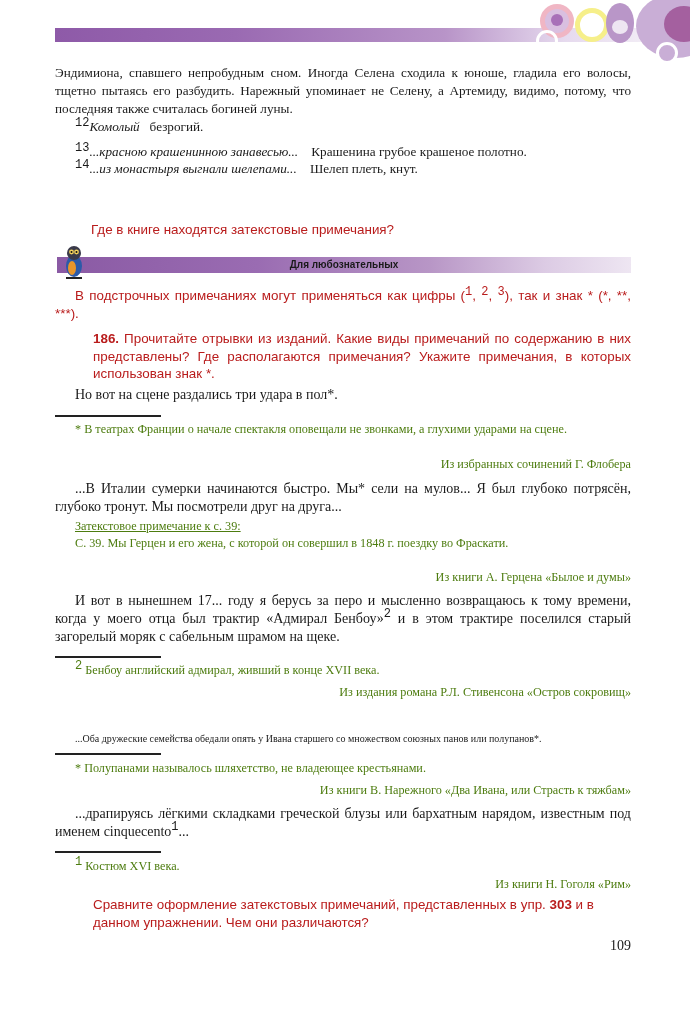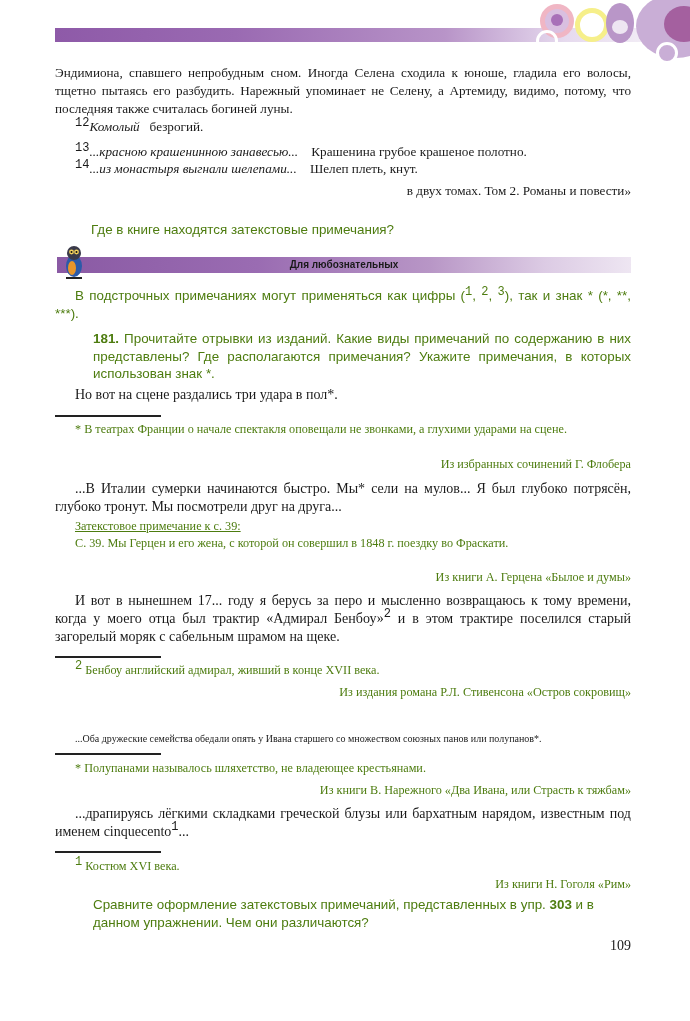--- a/index.html
+++ b/index.html
@@ -15,21 +15,21 @@
   .deco { position: absolute; border-radius: 50%; }
 
   .serif { font-family: "Liberation Serif", "DejaVu Serif", serif; }
 
   .p { position: absolute; left: 55px; width: 576px; font-size: 13.2px; line-height: 18px; text-align: justify; }
   .p.indent { text-indent: 20px; }
   .small { font-size: 12.2px; line-height: 17px; color: #4d7c0f; }
   .right { text-align: right; }
   .italic { font-style: italic; }
   .bold { font-weight: bold; }
-  .sans-text { font-family: "Liberation Sans", "DejaVu Sans", sans-serif; font-size: 13.4px; line-height: 17.5px; color: #4d7c0f; }
+  .sans-text { font-family: "Liberation Sans", "DejaVu Sans", sans-serif; font-size: 13.4px; line-height: 17.5px; color: #b91c1c; }
 
   .rule { position: absolute; left: 55px; width: 106px; height: 2px; background: #222; }
 
   .section-bar {
     position: absolute; left: 57px; top: 257px; width: 574px; height: 16px;
     background: linear-gradient(90deg, #8a5aa4 0%, #9a6cb2 35%, #b896c6 65%, #dccbe4 85%, #eee6f2 100%);
   }
   .section-bar span {
     position: absolute; left: 0; right: 0; top: 0; text-align: center;
     font-family: "Liberation Sans", "DejaVu Sans", sans-serif; font-weight: bold;
@@ -68,21 +68,20 @@
 <div class="p serif indent" style="top:127px;margin-top:16px;">
   <sup>13</sup><span class="italic">...красною крашенинною занавесью...</span>
   &nbsp;&nbsp;&nbsp;<span>Крашенина   грубое крашеное полотно.</span>
 </div>
 <div class="p serif indent" style="top:160px;">
   <sup>14</sup><span class="italic">...из монастыря выгнали шелепами...</span>
   &nbsp;&nbsp;&nbsp;<span>Шелеп   плеть, кнут.</span>
 </div>
 
 <div class="p serif right" style="top:182px;">
-  <div>в двух томах. Том 2. Романы и повести»</div>
 </div>
 
 <div class="p sans-text" style="top:221px;left:91px;width:540px;">Где в книге находятся затекстовые примечания?</div>
 
 <div class="section-bar">
   <span>Для любознательных</span>
 </div>
 <svg class="owl" viewBox="0 0 26 36">
   <ellipse cx="13" cy="22" rx="8" ry="11" fill="#2c5aa8"></ellipse>
   <ellipse cx="11" cy="24" rx="4" ry="7" fill="#e8962a"></ellipse>
@@ -92,21 +91,21 @@
   <circle cx="10.5" cy="8" r="1" fill="#111"></circle>
   <circle cx="15.5" cy="8" r="1" fill="#111"></circle>
   <path d="M5 34 L21 34" stroke="#222" stroke-width="2"></path>
 </svg>
 
 <div class="p sans-text" style="top:287px;text-indent:20px;">
   <span>В подстрочных примечаниях могут применяться как цифры (</span><sup>1</sup>, <sup>2</sup>, <sup>3</sup><span>), так и знак * (*, **, ***).</span>
 </div>
 
 <div class="p sans-text" style="top:330px;left:93px;width:538px;">
-  <span class="bold">181.</span>
+  <span class="bold">186.</span>
   <span>Прочитайте отрывки из изданий. Какие виды примечаний по содержанию в них представлены? Где располагаются примечания? Укажите примечания, в которых использован знак *.</span>
 </div>
 
 <div class="p serif" style="top:386px;font-size:14px;text-indent:20px;">Но вот на сцене раздались три удара в пол*.</div>
 <div class="rule" style="top:415px;"></div>
 <div class="p serif small indent" style="top:421px;">* В театрах Франции о начале спектакля оповещали не звонками, а глухими ударами на сцене.</div>
 <div class="p serif small right" style="top:456px;">Из избранных сочинений Г. Флобера</div>
 
 <div class="p serif indent" style="top:480px;font-size:14px;">...В Италии сумерки начинаются быстро. Мы* сели на мулов... Я был глубоко потрясён, глубоко тронут. Мы посмотрели друг на друга...</div>
 <div class="p serif small underline" style="top:518px;left:75px;width:auto;">Затекстовое примечание к с. 39:</div>

